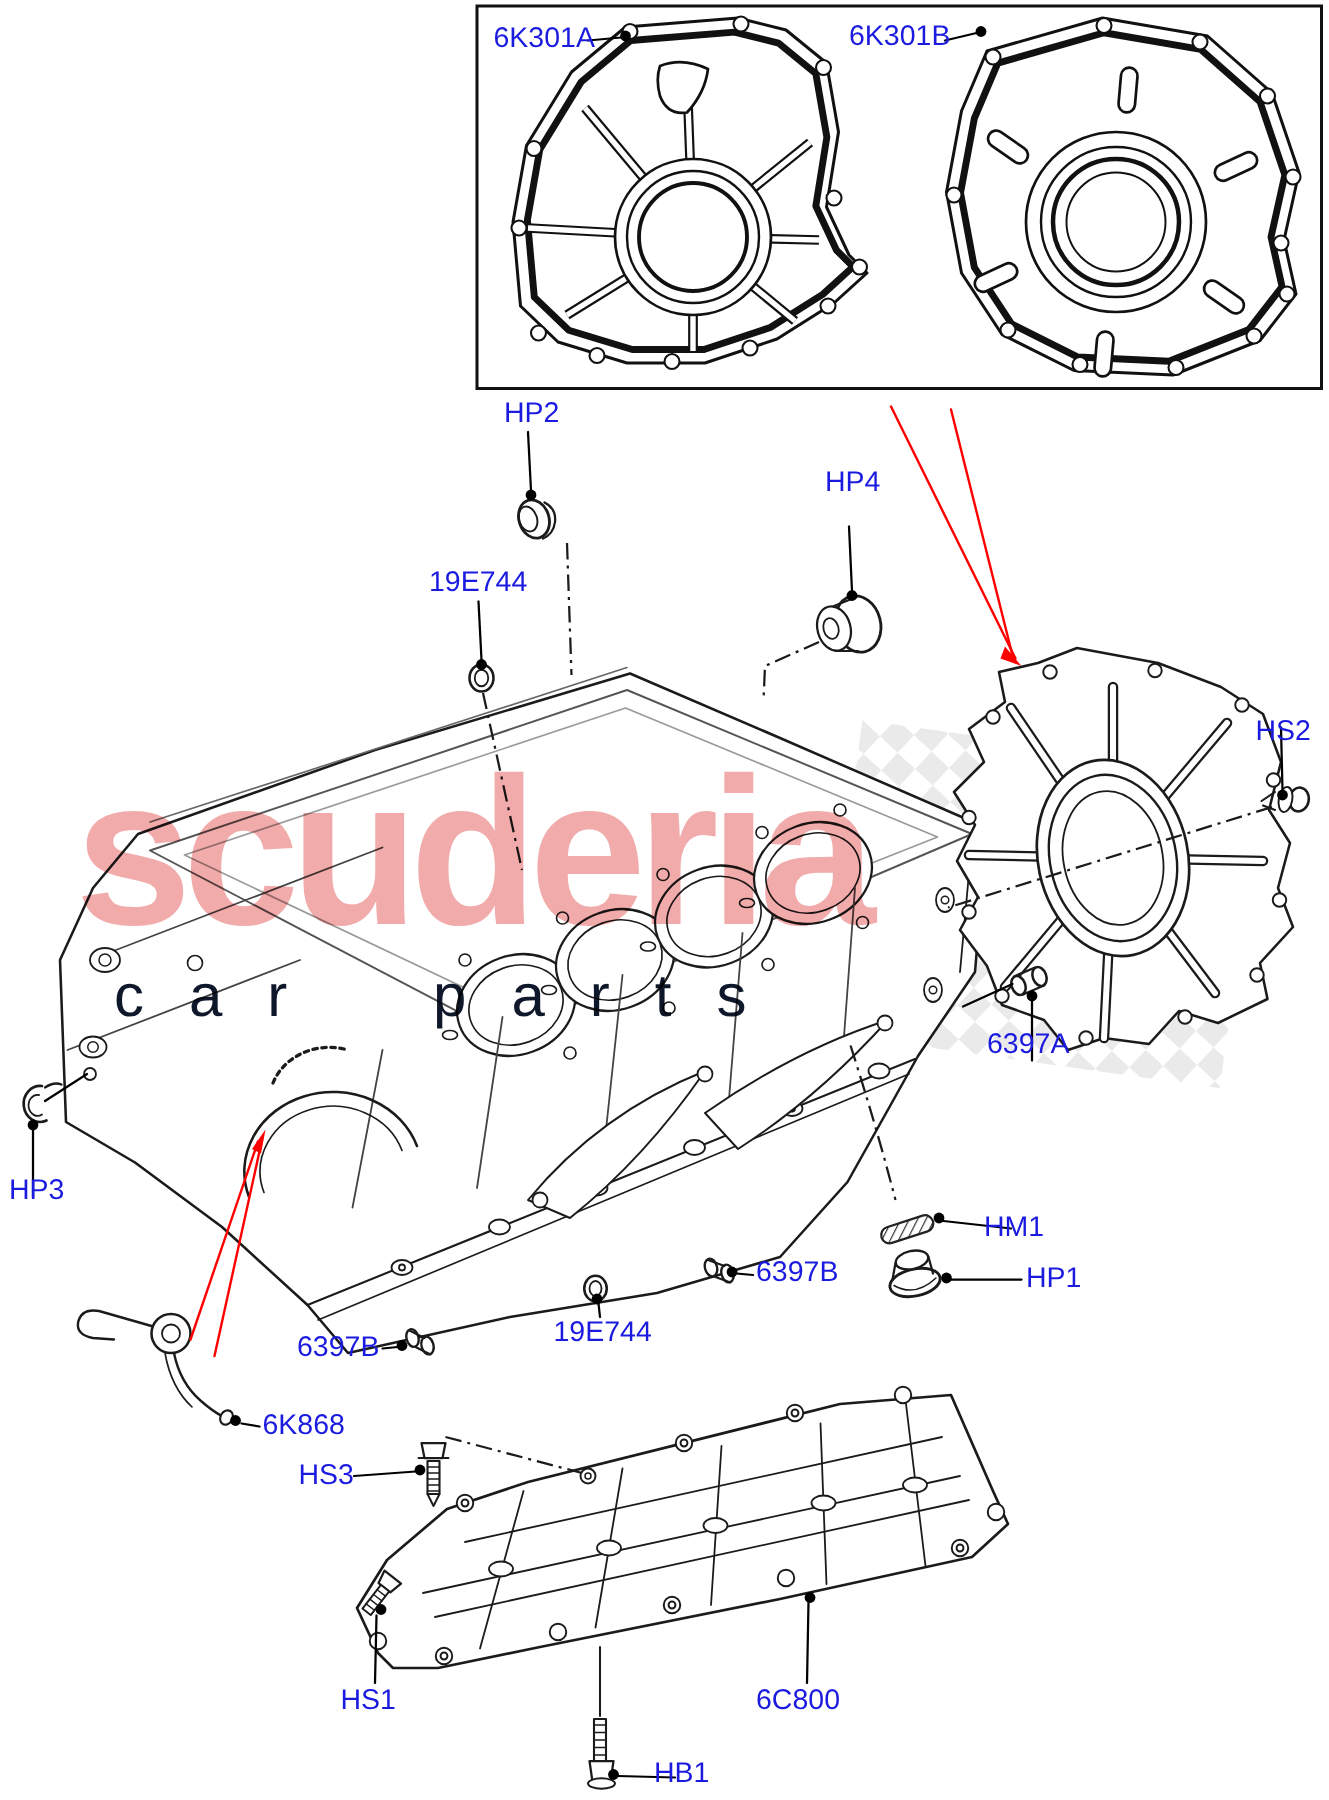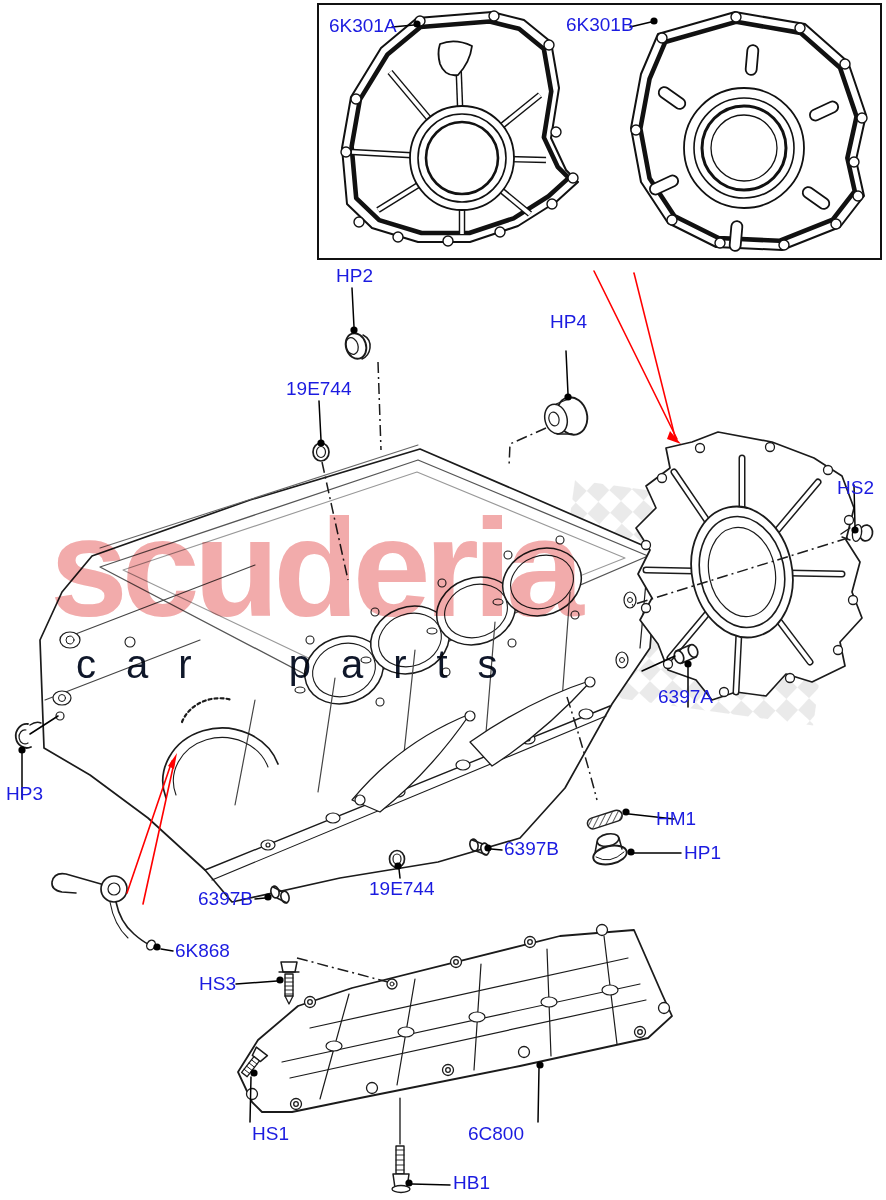--- a/index.html
+++ b/index.html
@@ -451,17 +451,17 @@
 <div class="lbl" style="left:837px;top:478px">HS2</div>
 <div class="lbl" style="left:6px;top:784px">HP3</div>
 <div class="lbl" style="left:658px;top:687px">6397A</div>
 <div class="lbl" style="left:656px;top:809px">HM1</div>
 <div class="lbl" style="left:684px;top:843px">HP1</div>
 <div class="lbl" style="left:504px;top:839px">6397B</div>
 <div class="lbl" style="left:369px;top:879px">19E744</div>
 <div class="lbl" style="left:198px;top:889px">6397B</div>
 <div class="lbl" style="left:175px;top:941px">6K868</div>
 <div class="lbl" style="left:199px;top:974px">HS3</div>
-<div class="lbl" style="left:252px;top:1124px">HS1</div>
-<div class="lbl" style="left:468px;top:1124px">6C800</div>
-<div class="lbl" style="left:453px;top:1173px">HB1</div>
+<div class="lbl" style="left:227px;top:1124px">HS1</div>
+<div class="lbl" style="left:504px;top:1124px">6C800</div>
+<div class="lbl" style="left:436px;top:1173px">HB1</div>
 
 </div>
 
 </body></html>

